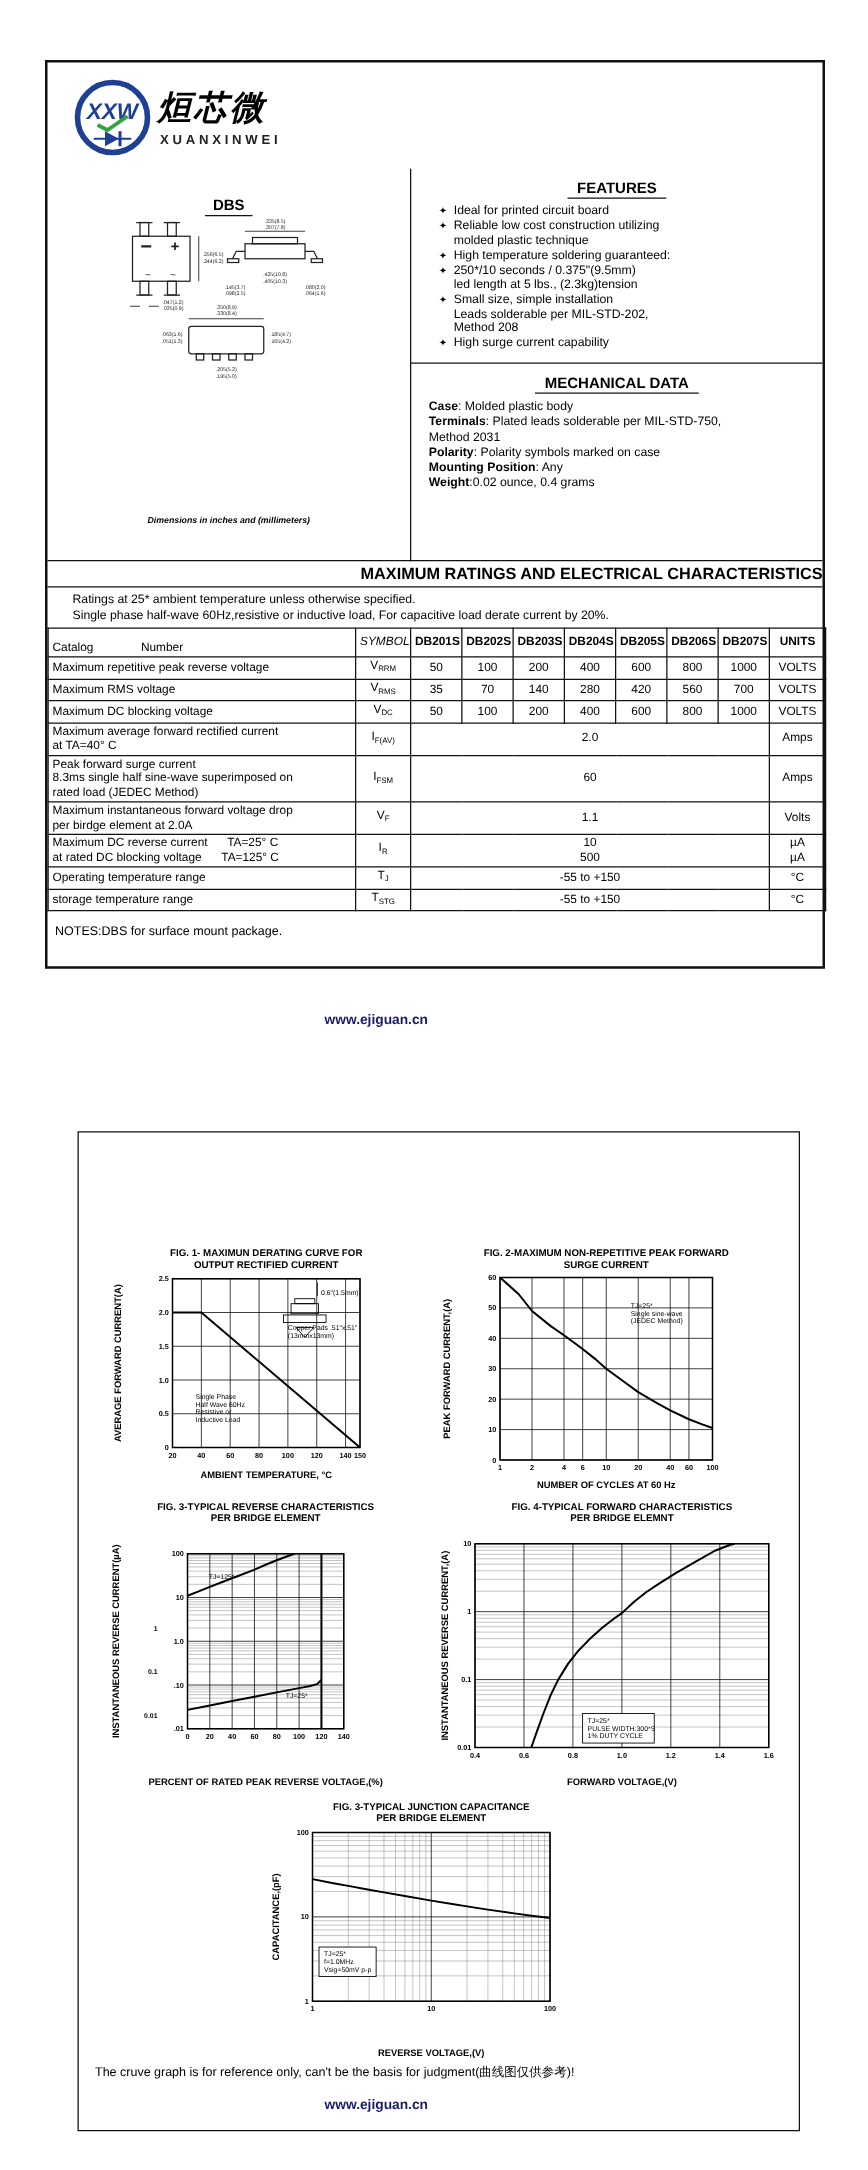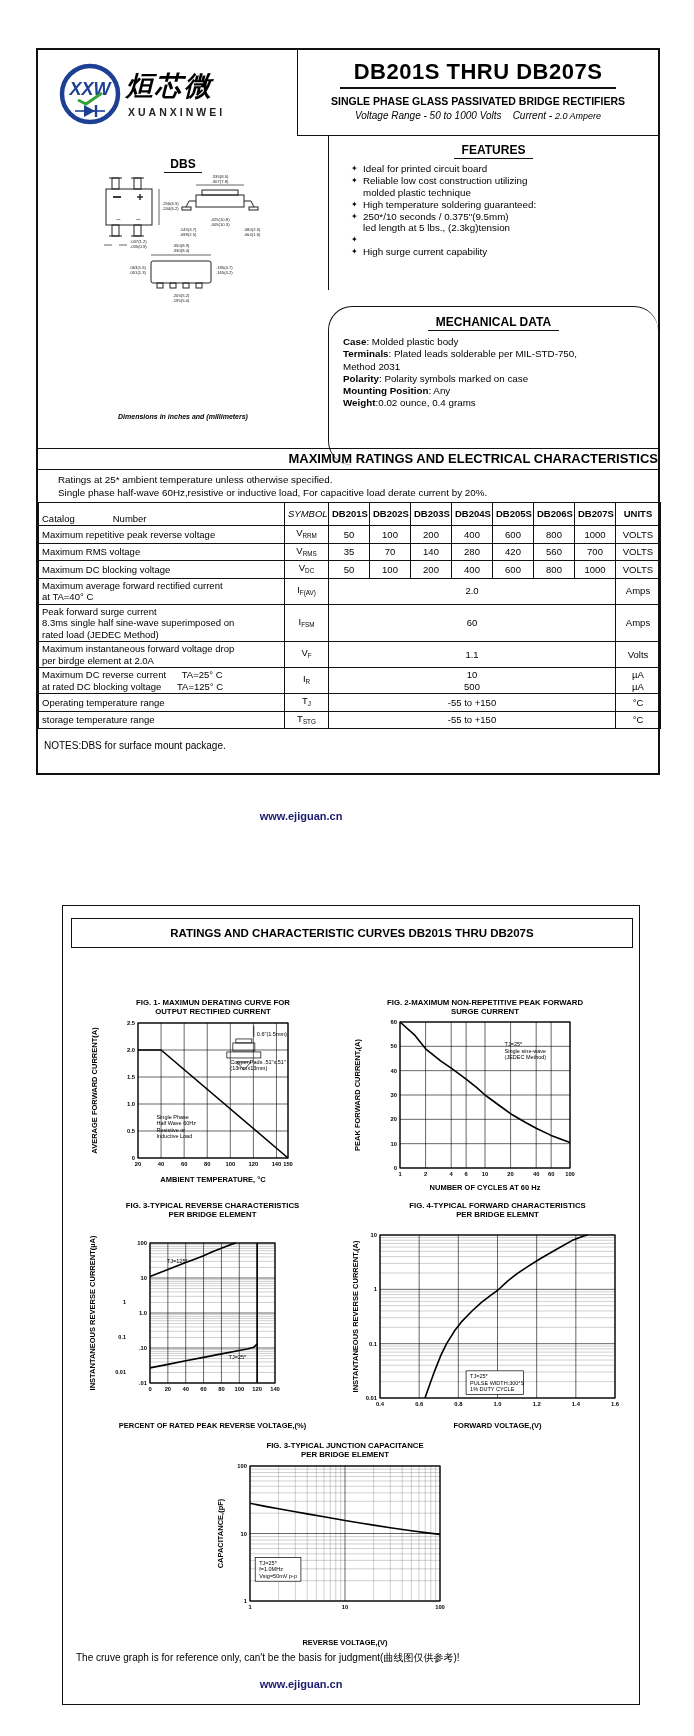--- a/index.html
+++ b/index.html
@@ -12,21 +12,21 @@
   .doc-volt{font-size:10px;font-style:italic;margin-top:3px;}
   .doc-volt .cur-val{font-size:9px;}
   .logo-wrap{position:absolute;left:20px;top:12px;width:235px;height:70px;}
   .logo-cn{position:absolute;left:68px;top:6px;font-size:27px;font-weight:bold;letter-spacing:2px;font-style:italic;}
   .logo-en{position:absolute;left:70px;top:44px;font-size:10.5px;letter-spacing:3px;color:#222;font-weight:bold;}
   .colL{position:absolute;left:0;top:85px;width:290px;height:313px;}
   .dbs-label{position:absolute;left:0;top:22px;width:290px;text-align:center;font-size:12px;font-weight:bold;}
   .dbs-label span{border-bottom:1.5px solid #111;padding:0 6px 1px 6px;}
   .dims-caption{position:absolute;left:20px;top:278px;width:250px;text-align:center;font-size:7px;font-style:italic;font-weight:bold;}
   .boxFeat{position:absolute;left:290px;top:85px;right:0;height:155px;border-left:1.5px solid #111;}
-  .boxMech{position:absolute;left:290px;top:256px;right:0;height:158px;border-left:1.5px solid #111;border-top:1.5px solid #111;border-radius:24px;}
+  .boxMech{position:absolute;left:290px;top:240px;right:0;height:158px;border-left:1.5px solid #111;border-top:1.5px solid #111;}
   .sec-head{text-align:center;font-size:12px;font-weight:bold;margin-top:8px;}
   .sec-head span{border-bottom:1.5px solid #111;padding:0 8px 1px 8px;}
   .feat-list{margin:6px 0 0 22px;font-size:9.8px;line-height:11.5px;}
   .feat-item{display:flex;margin-bottom:.5px;}
   .feat-bullet{width:12px;flex:none;font-size:8px;}
   .mech-list{margin:7px 0 0 14px;font-size:9.8px;line-height:12.3px;}
   .rat-bar{position:absolute;left:0;top:398px;right:0;height:20px;border-top:1.5px solid #111;border-bottom:1.5px solid #111;text-align:right;font-weight:bold;font-size:13px;line-height:20px;}
   .rat-notes{position:absolute;left:20px;top:423px;right:4px;font-size:9.8px;line-height:13px;}
   table.rt{position:absolute;left:0;top:452px;width:620px;border-collapse:collapse;table-layout:fixed;border:1.5px solid #111;}
   table.rt td{border:1px solid #111;padding:1px 3px;font-size:9.5px;line-height:11.5px;overflow:hidden;}
@@ -57,28 +57,20 @@
       <text x="32" y="33" text-anchor="middle" font-size="18" font-weight="bold" font-style="italic" fill="#1d3f94">XXW</text>
       <polyline points="20,38 28,42 44,31" fill="none" stroke="#36a23a" stroke-width="3"></polyline>
       <line x1="17" y1="49" x2="47" y2="49" stroke="#1d3f94" stroke-width="1.6"></line>
       <polygon points="26,43 26,55 37,49" fill="#1d3f94"></polygon>
       <line x1="38" y1="43" x2="38" y2="55" stroke="#1d3f94" stroke-width="2.4"></line>
     </svg>
     <div class="logo-cn">烜芯微</div>
     <div class="logo-en">XUANXINWEI</div>
   </div>
 
-  <div class="hdr-right">
-    <div><span class="doc-title">DB201S THRU DB207S</span></div>
-    <div class="doc-sub">SINGLE PHASE GLASS PASSIVATED BRIDGE RECTIFIERS</div>
-    <div class="doc-volt">
-      <span>Voltage Range - 50 to 1000 Volts</span>&nbsp;&nbsp;&nbsp;
-      <span>Current -</span>&nbsp;<span class="cur-val">2.0 Ampere</span>
-    </div>
-  </div>
 
   <div class="colL">
     <div class="dbs-label"><span>DBS</span></div>
     <svg id="pkg-svg" width="176" height="136" viewBox="0 0 176 136">
       <g stroke="#222" stroke-width="1" fill="none">
 
         <rect x="10" y="14" width="46" height="36"></rect>
         <rect x="16" y="3" width="7" height="11"></rect>
           <rect x="38" y="3" width="7" height="11"></rect>
         <rect x="16" y="50" width="7" height="11"></rect>
@@ -151,20 +143,21 @@
         <div class="feat-item">
           <span class="feat-bullet">✦</span>
           <div>High temperature soldering guaranteed:</div>
         </div>
         <div class="feat-item">
           <span class="feat-bullet">✦</span>
           <div>250*/10 seconds / 0.375"(9.5mm)<br>led length at 5 lbs., (2.3kg)tension</div>
         </div>
         <div class="feat-item">
           <span class="feat-bullet">✦</span>
+          <div>Small size, simple installation<br>Leads solderable per MIL-STD-202,<br>Method 208</div>
         </div>
         <div class="feat-item">
           <span class="feat-bullet">✦</span>
           <div>High surge current capability</div>
         </div>
       </div>
   </div>
 
   <div class="boxMech">
     <div class="sec-head"><span>MECHANICAL DATA</span></div>
@@ -284,21 +277,20 @@
         </tr>
       </tbody>
   </table>
 
   <div class="notes-line">NOTES:DBS for surface mount package.</div>
 </div>
 
 <a class="site" style="top:810px;" href="#">www.ejiguan.cn</a>
 
 <div class="page2">
-  <div class="p2-bar">RATINGS AND CHARACTERISTIC CURVES DB201S THRU DB207S</div>
   <div class="disclaimer">The cruve graph is for reference only, can't be the basis for judgment(曲线图仅供参考)!</div>
 </div>
 <div id="charts-layer">
     <svg width="260" height="192" viewBox="0 0 260 192" style="position: absolute; left: 85px; top: 995px;">
       <line y1="28" y2="163" x1="53" x2="53" stroke="#000" stroke-width="0.6"></line>
       <line y1="28" y2="163" x1="76.07692307692308" x2="76.07692307692308" stroke="#000" stroke-width="0.6"></line>
       <line y1="28" y2="163" x1="99.15384615384616" x2="99.15384615384616" stroke="#000" stroke-width="0.6"></line>
       <line y1="28" y2="163" x1="122.23076923076924" x2="122.23076923076924" stroke="#000" stroke-width="0.6"></line>
       <line y1="28" y2="163" x1="145.30769230769232" x2="145.30769230769232" stroke="#000" stroke-width="0.6"></line>
       <line y1="28" y2="163" x1="168.3846153846154" x2="168.3846153846154" stroke="#000" stroke-width="0.6"></line>

